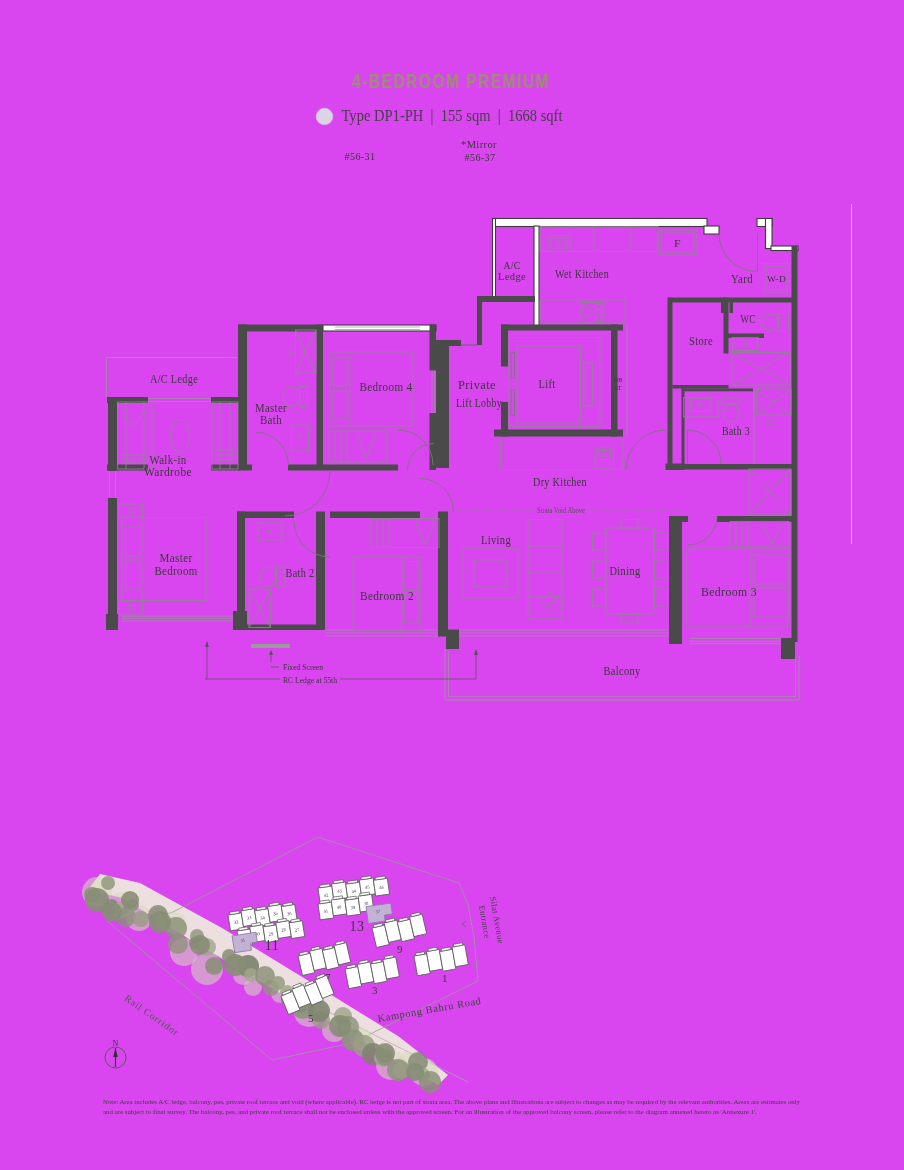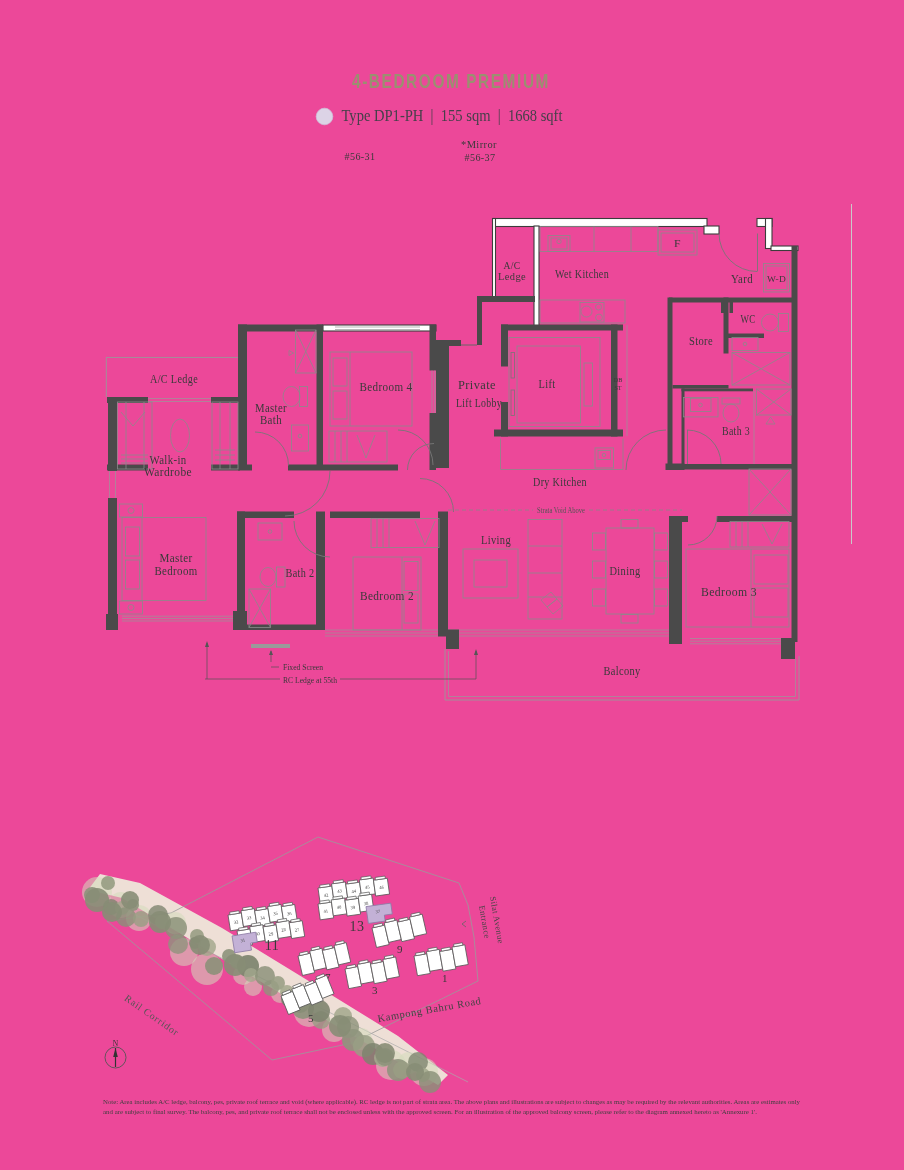--- a/index.html
+++ b/index.html
@@ -1,15 +1,15 @@
 <!DOCTYPE html>
 <html><head><meta charset="utf-8">
 <style>
 html,body{margin:0;padding:0;background:#fff;}
-#page{width:904px;height:1170px;position:relative;background:#ec4899;overflow:hidden;}
+#page{width:904px;height:1170px;position:relative;background:#d946ef;overflow:hidden;}
 </style></head>
 <body>
 <div id="page">
 <svg width="904" height="1170" viewBox="0 0 904 1170">
 <g>
 <text x="451" y="88" font-family="Liberation Sans, serif" font-size="19.5" fill="#9a9070" text-anchor="middle" letter-spacing="2" font-weight="bold" textLength="198" lengthAdjust="spacingAndGlyphs">4-BEDROOM PREMIUM</text>
 <circle cx="324.5" cy="116.5" r="8.3" fill="#dcd3e6" stroke="#cec2db" stroke-width="0.8"></circle>
 <text x="452" y="120.5" font-family="Liberation Serif, serif" font-size="17" fill="#46404a" text-anchor="middle" letter-spacing="0" font-weight="normal" textLength="221" lengthAdjust="spacingAndGlyphs">Type DP1-PH&nbsp;&nbsp;|&nbsp;&nbsp;155 sqm&nbsp;&nbsp;|&nbsp;&nbsp;1668 sqft</text>
 <text x="360" y="160" font-family="Liberation Serif, serif" font-size="10.5" fill="#3a3a3a" text-anchor="middle" letter-spacing="0.4" font-weight="normal" textLength="31" lengthAdjust="spacingAndGlyphs">#56-31</text>
 <text x="479" y="148" font-family="Liberation Serif, serif" font-size="10.5" fill="#3a3a3a" text-anchor="middle" letter-spacing="0.4" font-weight="normal" textLength="36" lengthAdjust="spacingAndGlyphs">*Mirror</text>

